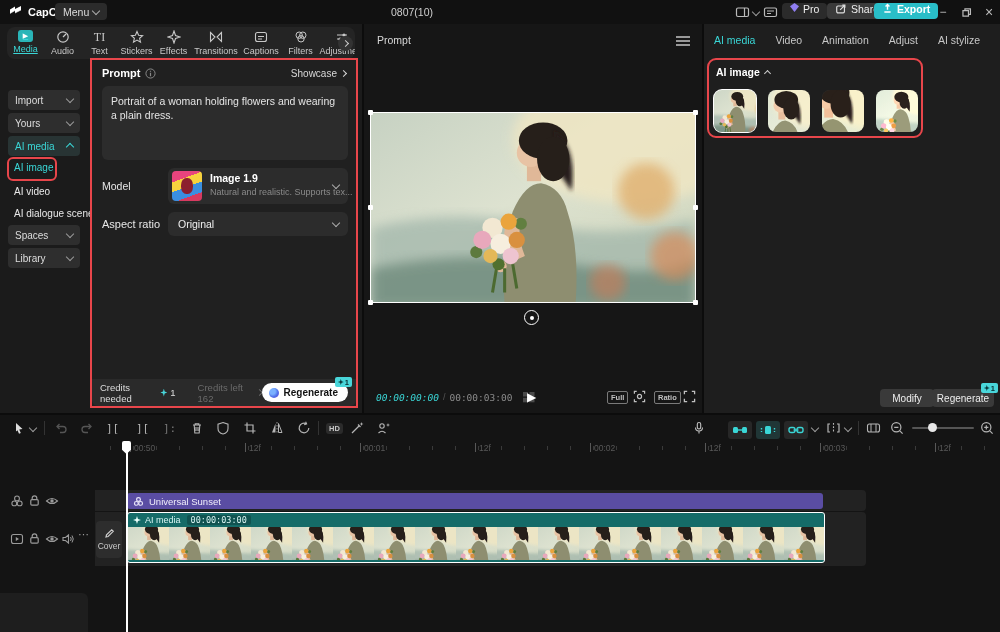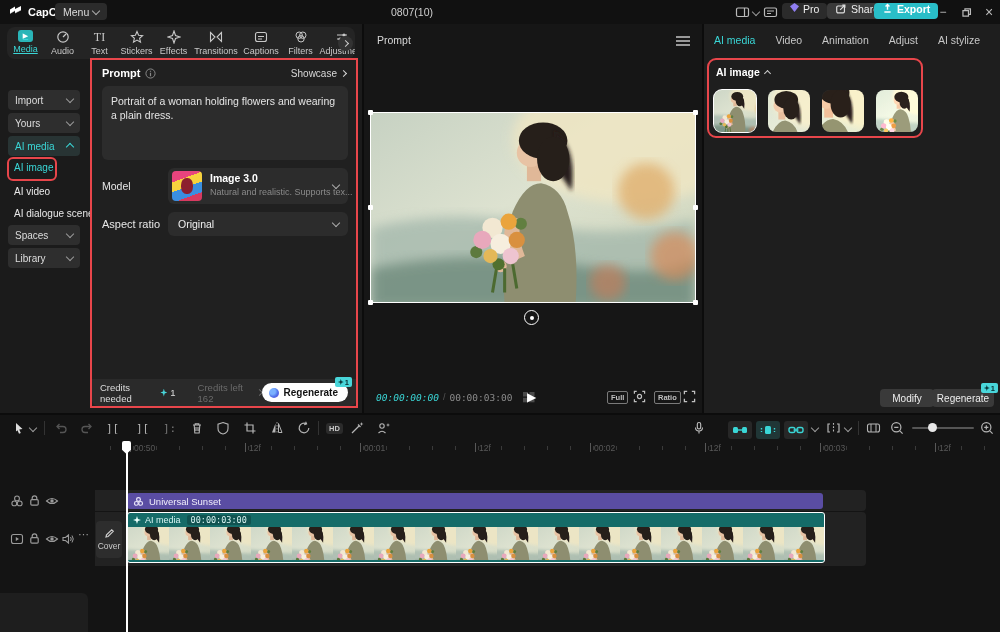--- a/index.html
+++ b/index.html
@@ -281,21 +281,21 @@
         <span style="font-size:10px;">Showcase</span>
         <span class="chv rgt" style="width:4px;height:4px;"></span>
       </div>
       <div id="prompt-text">Portrait of a woman holding flowers and wearing a plain dress.</div>
 
       <span style="position:absolute;left:10px;top:120px;font-size:10.5px;color:#e6e6e6;">Model</span>
       <div class="dd" style="left:76px;top:108px;width:180px;height:36px;">
         <div style="position:absolute;left:4px;top:3px;width:30px;height:30px;border-radius:4px;background:linear-gradient(160deg,#e8447e 0 28%,#f7d23e 28% 52%,#3b8fe0 52% 78%,#d83a60 78%);">
           <span style="position:absolute;left:9px;top:7px;width:12px;height:16px;border-radius:45%;background:#8c1f2e;"></span>
         </div>
-        <span style="position:absolute;left:42px;top:4px;font-size:10.5px;font-weight:bold;color:#fff;">Image 3.0</span>
+        <span style="position:absolute;left:42px;top:4px;font-size:10.5px;font-weight:bold;color:#fff;">Image 1.9</span>
         <span style="position:absolute;left:42px;top:19px;font-size:9px;color:#8a8a8a;white-space:nowrap;">Natural and realistic. Supports tex...</span>
         <span class="chv" style="position:absolute;right:9px;top:14px;color:#aaa;"></span>
       </div>
 
       <span style="position:absolute;left:10px;top:158px;font-size:11px;color:#e6e6e6;">Aspect ratio</span>
       <div class="dd" style="left:76px;top:152px;width:180px;height:24px;">
         <span style="position:absolute;left:10px;top:6px;font-size:10.5px;color:#eee;">Original</span>
         <span class="chv" style="position:absolute;right:9px;top:8px;color:#aaa;"></span>
       </div>
 

